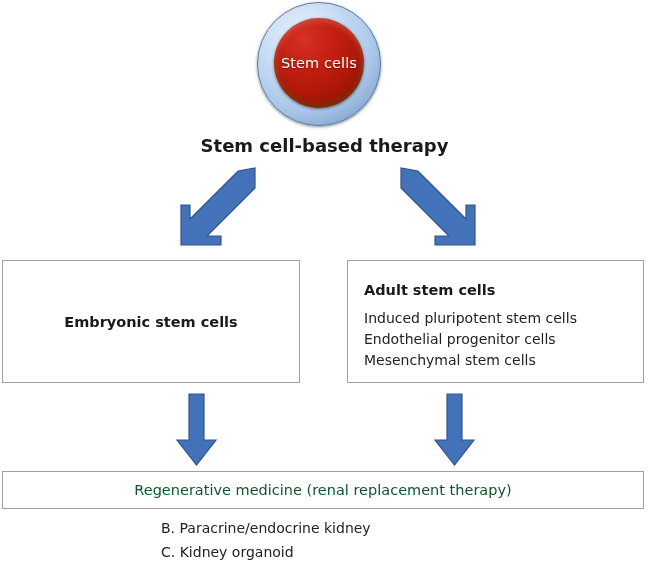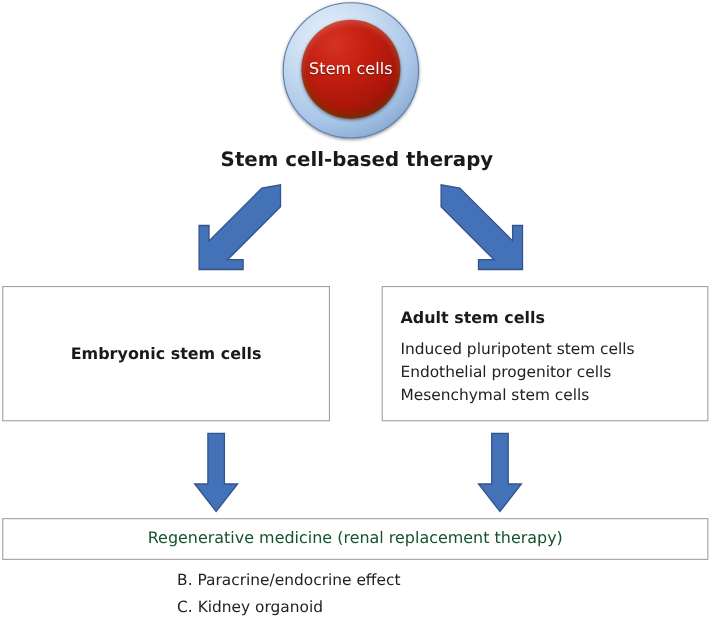--- a/index.html
+++ b/index.html
@@ -198,17 +198,17 @@
 
   <svg class="arrow-svg" style="left:434px; top:393px;" width="41" height="74" viewBox="0 0 41 74">
     <polygon points="13,1 28,1 28,47 40,47 20.5,72 1,47 13,47" fill="#4472b8" stroke="#33548b" stroke-width="1.2"></polygon>
   </svg>
 
   <div class="box" id="box-regen">
     <div class="regen-text">Regenerative medicine (renal replacement therapy)</div>
   </div>
 
   <ul id="outcome-list">
-    <li>B. Paracrine/endocrine effect</li>
+    <li>B. Paracrine/endocrine kidney</li>
     <li>C. Kidney organoid</li>
   </ul>
 
 </div>
 
 </body></html>

